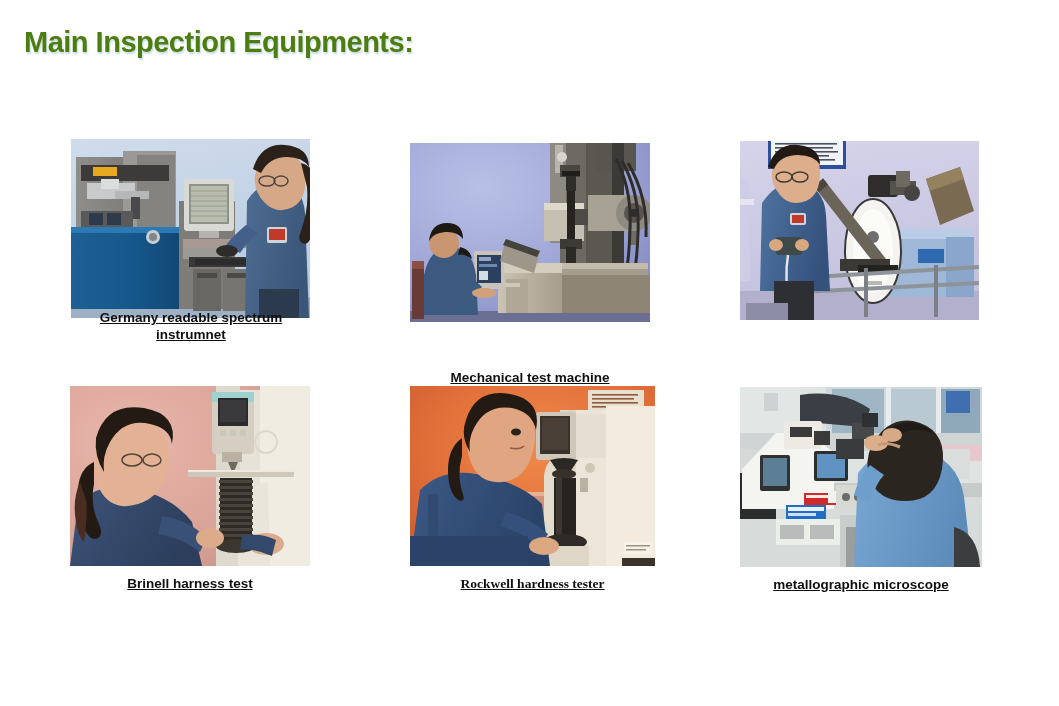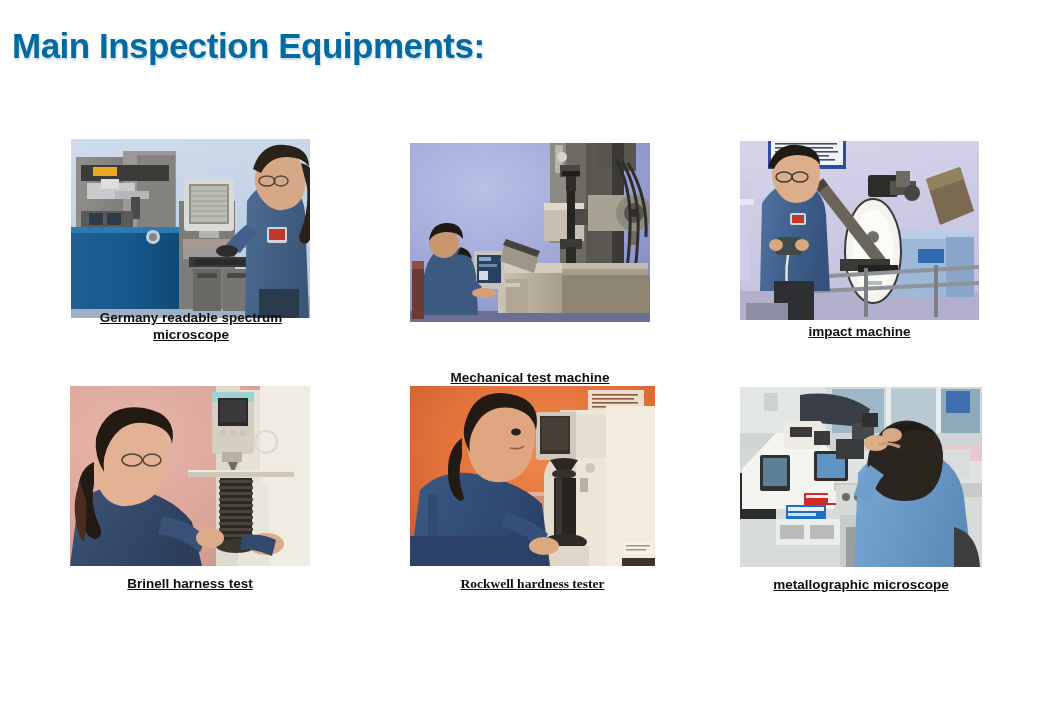--- a/index.html
+++ b/index.html
@@ -2,23 +2,23 @@
 <html><head>
 <meta charset="utf-8">
 <style>
   html,body{margin:0;padding:0;}
   body{
     width:1059px;height:706px;background:#ffffff;
     font-family:"Liberation Sans", sans-serif;
     overflow:hidden;position:relative;
   }
   .page-title{
-    position:absolute;left:12px;top:26px;
-    font-size:35px;font-weight:bold;
-    color:#0369a1;letter-spacing:-0.5px;
+    position:absolute;left:24px;top:26px;
+    font-size:29px;font-weight:bold;
+    color:#4d7c0f;letter-spacing:-0.5px;
     text-shadow:1px 2px 2px rgba(120,170,200,0.45);
     white-space:nowrap;
   }
   .grid{position:absolute;left:0;top:0;width:1059px;height:706px;}
   .cell{position:absolute;}
   .photo{position:absolute;overflow:hidden;background:#888;}
   .caption{
     position:absolute;text-align:center;
     font-size:13.5px;font-weight:bold;color:#0f0f0f;
     text-decoration:underline;line-height:17px;
@@ -111,21 +111,21 @@
         <ellipse cx="210" cy="42" rx="7" ry="5" fill="none" stroke="#4a4441" stroke-width="1.4"></ellipse>
         <path d="M175 86 q-12 10 -20 20 l14 8 q10 -14 18 -20 z" fill="#44608a"></path>
         <ellipse cx="156" cy="112" rx="11" ry="6" fill="#2d2c2b"></ellipse>
         <rect x="196" y="88" width="20" height="16" rx="2" fill="#cfd4d8"></rect>
         <rect x="198" y="90" width="16" height="11" fill="#c0392b"></rect>
         <rect x="188" y="150" width="40" height="29" fill="#2c3a4e"></rect>
       </svg>
     </div>
     <div class="caption" style="left:-4px;top:170px;width:248px;">
       <span>Germany readable spectrum</span><br>
-      <span>microscope</span>
+      <span>instrumnet</span>
     </div>
   </div>
 
   <div class="cell" style="left:410px;top:143px;width:240px;height:215px;">
     <div class="photo" style="left:0;top:0;width:240px;height:179px;">
       <svg class="sv" viewBox="0 0 240 179" preserveAspectRatio="none">
         <defs>
           <radialGradient id="wall2" cx="0.3" cy="0.25" r="0.95">
             <stop offset="0" stop-color="#b9c0e6"></stop>
               <stop offset="0.55" stop-color="#9fa6d6"></stop>
@@ -281,23 +281,20 @@
         <rect x="50" y="72" width="16" height="12" rx="2" fill="#cfd6dc"></rect>
         <rect x="52" y="74" width="12" height="8" fill="#c0392b"></rect>
 
         <rect x="36" y="96" width="26" height="18" rx="3" fill="#3f4a48"></rect>
         <ellipse cx="36" cy="104" rx="7" ry="6" fill="#d9a87f"></ellipse>
         <ellipse cx="62" cy="104" rx="7" ry="6" fill="#d9a87f"></ellipse>
         <path d="M48 114 q-4 24 2 48" stroke="#e8e8e8" stroke-width="2.4" fill="none"></path>
         <rect x="34" y="140" width="40" height="39" fill="#2e2f33"></rect>
         <rect x="6" y="162" width="42" height="17" fill="#8d8da6"></rect>
       </svg>
-    </div>
-    <div class="caption" style="left:0;top:182px;width:239px;">
-      <span>impact machine</span>
     </div>
   </div>
 
   <div class="cell" style="left:70px;top:386px;width:240px;height:215px;">
     <div class="photo" style="left:0;top:0;width:240px;height:180px;">
       <svg class="sv" viewBox="0 0 240 180" preserveAspectRatio="none">
         <defs>
           <radialGradient id="wall4" cx="0.25" cy="0.3" r="1">
             <stop offset="0" stop-color="#e8b6ab"></stop>
               <stop offset="0.6" stop-color="#d9a397"></stop>

